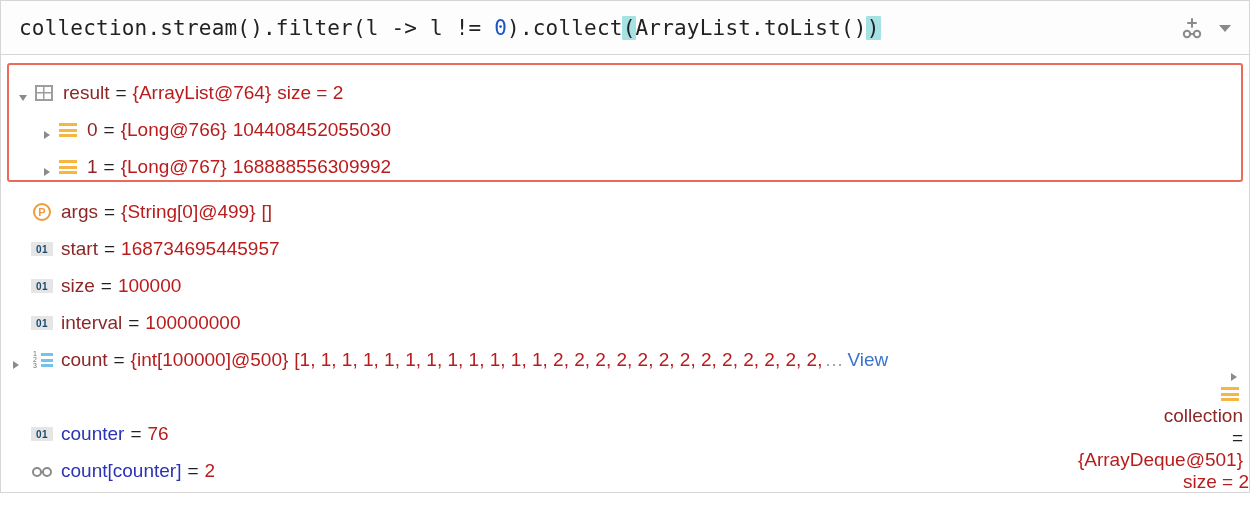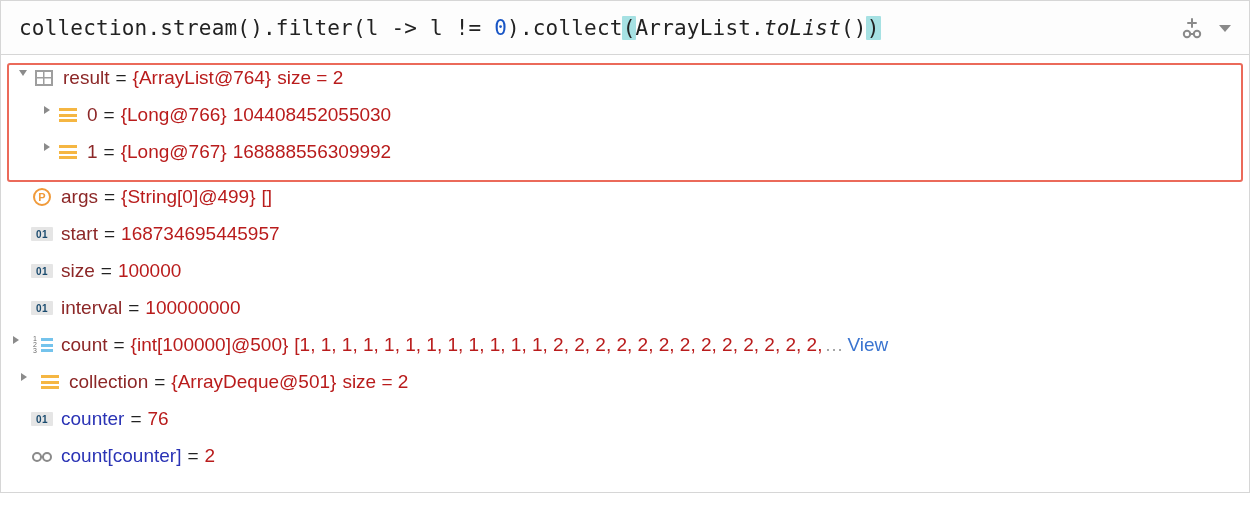--- a/index.html
+++ b/index.html
@@ -27,38 +27,38 @@
     padding: 0 8px 0 18px;
   }
   .expr-text {
     font-family: "SF Mono", "Menlo", "Consolas", monospace;
     font-size: 21px;
     letter-spacing: 0.2px;
     white-space: pre;
     flex: 1 1 auto;
   }
   .kw-blue { color: #1855c5; }
-  .italic { font-style: italic; }
+  .italic { }
   .hl-cyan { background: #a6e1e3; border-radius:1px; padding:0 1px; margin:0 -1px;}
   .toolbar {
     display:flex;
     align-items:center;
     gap:14px;
     padding-left:16px;
     padding-right:8px;
   }
   .toolbar svg { display:block; }
 
   
   .tree {
     padding: 6px 0 10px 0;
   }
   .row {
     display: flex;
-    align-items: flex-start;
+    align-items: flex-end;
     height: 37px;
     padding-left: 10px;
     white-space: nowrap;
   }
   .chev {
     width: 20px;
     display: inline-flex;
     justify-content: center;
     align-items: center;
     color: #8b8b8b;
@@ -259,21 +259,21 @@
           <span class="ico-numlist"></span>
         </span>
       <span class="name">count</span>
       <span class="eq">=</span>
       <span class="type">{int[100000]@500}</span>
       <span class="val">[1, 1, 1, 1, 1, 1, 1, 1, 1, 1, 1, 1, 2, 2, 2, 2, 2, 2, 2, 2, 2, 2, 2, 2, 2,</span>
       <span class="ellipsis">…</span>
       <span class="viewlink">View</span>
     </div>
 
-    <div class="row" style="padding-left:8px;">
+    <div class="row" style="padding-left:14px;flex-direction:column;">
       <span class="chev" style="width:30px;">
         <svg width="12" height="12" viewBox="0 0 12 12">
             <path d="M3 2 L9 6 L3 10 Z" fill="#8b8b8b"></path>
           </svg>
       </span>
       <span class="icon">
           <span class="ico-bars"></span>
         </span>
       <span class="name">collection</span>
       <span class="eq">=</span>

